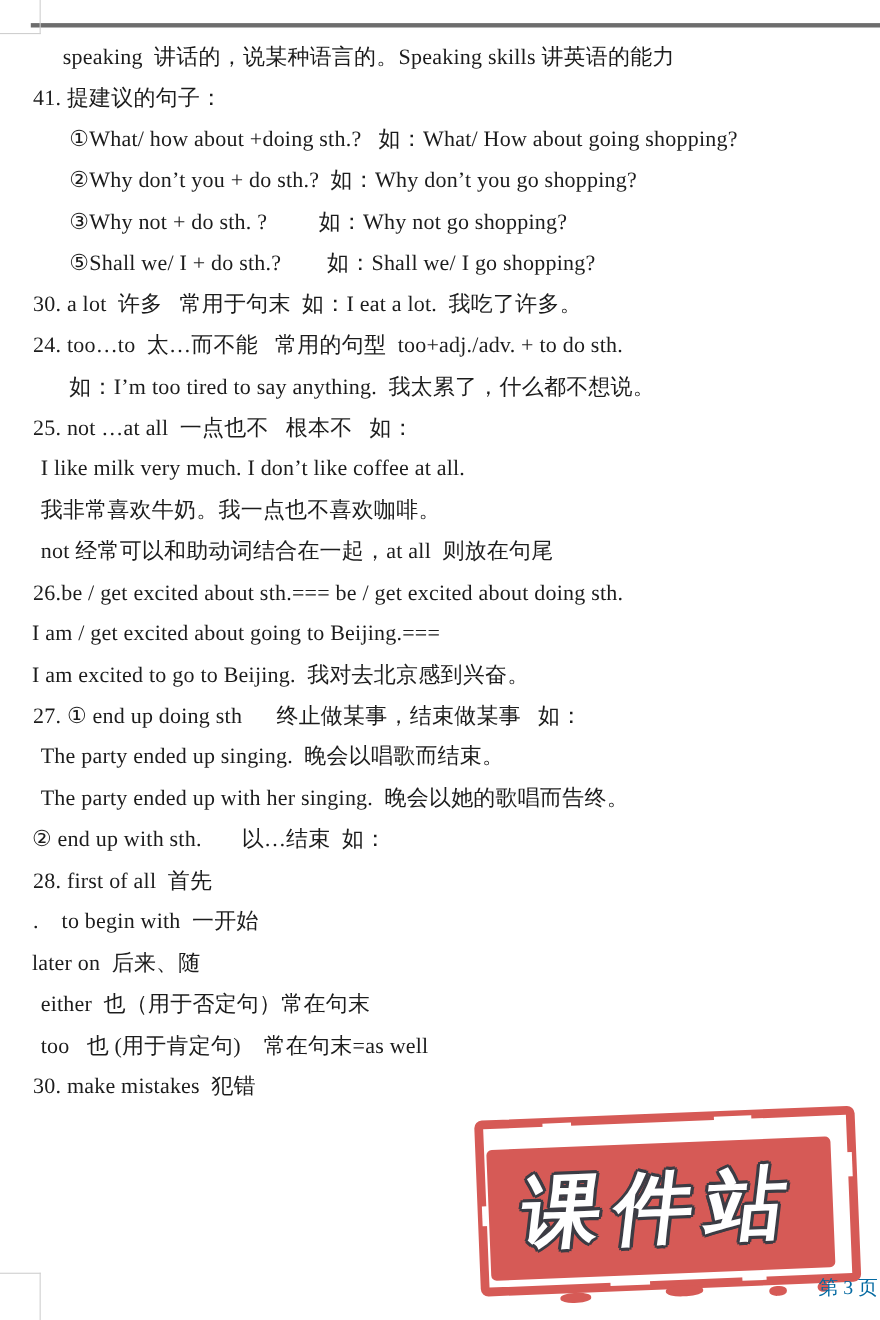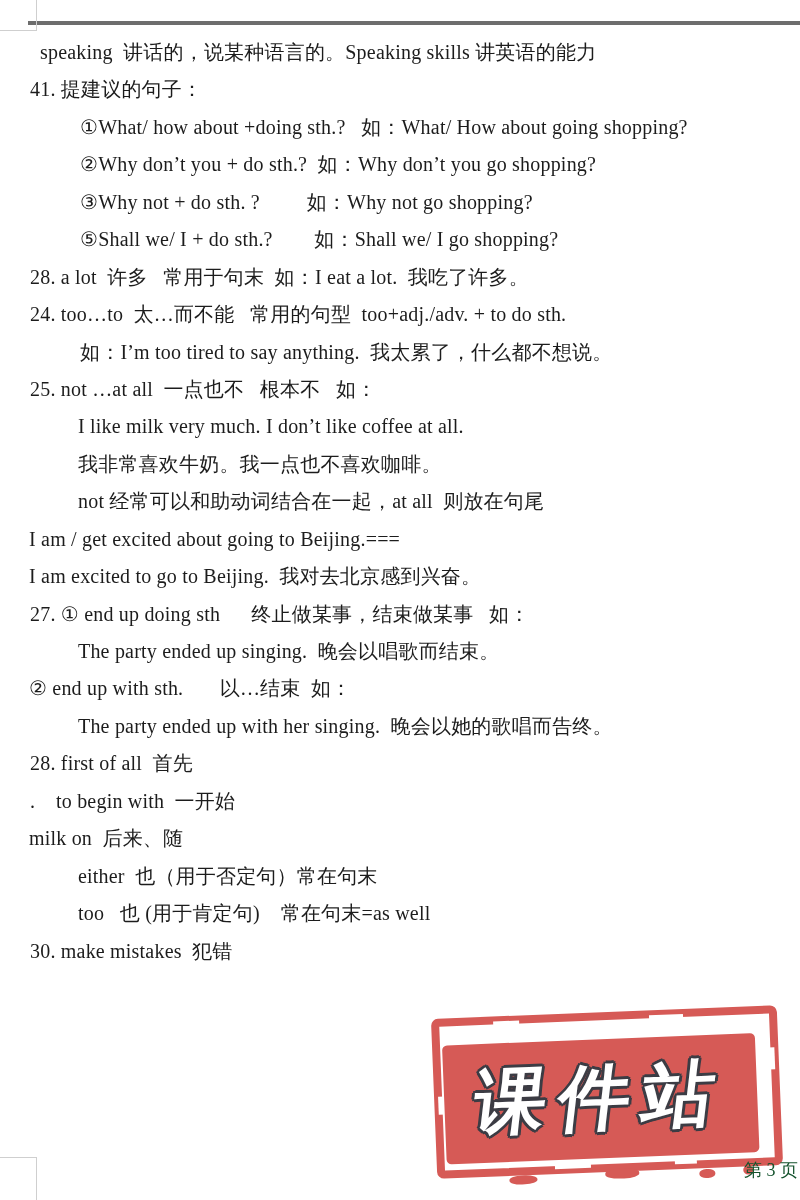--- a/index.html
+++ b/index.html
@@ -25,24 +25,24 @@
 
   
   .content{position:absolute;top:34px;left:0;width:800px;}
   .line{
     height:37.45px;line-height:37.45px;
     font-size:20px;
     white-space:pre;
     letter-spacing:0.2px;
   }
   .i0{padding-left:30px;}
-  .i1{padding-left:40px;}
-  .i2{padding-left:80px;}
+  .i1{padding-left:57px;}
+  .i2{padding-left:63px;}
   .i3{padding-left:29px;}
-  .i4{padding-left:78px;}
+  .i4{padding-left:37px;}
 
   
   .stamp{
     position:absolute;left:434px;top:1012px;width:346px;height:160px;
     transform:rotate(-2.3deg);
     mix-blend-mode:multiply;
     pointer-events:none;
   }
   .stamp-border{
     position:absolute;left:0;top:0;right:0;bottom:0;
@@ -72,57 +72,58 @@
   }
   .splat{position:absolute;background:#d65a56;border-radius:45%;}
   .s1{left:72px;bottom:-9px;width:28px;height:9px;}
   .s2{left:168px;bottom:-7px;width:34px;height:10px;}
   .s3{left:262px;bottom:-10px;width:16px;height:9px;}
   .s4{left:306px;bottom:-8px;width:10px;height:9px;border-radius:50%;}
 
   
   .page-footer{
     position:absolute;left:744px;top:1158px;
-    font-size:18px;color:#14532d;white-space:pre;
+    font-size:18px;color:#0369a1;white-space:pre;
   }
 </style>
 </head>
 <body>
 
 <div>
 
   <div class="header-rule"></div>
   <div class="mark mark-tl-v"></div>
   <div class="mark mark-tl-h"></div>
   <div class="mark mark-bl-v"></div>
   <div class="mark mark-bl-h"></div>
 
   <div class="content">
     <div class="line i1">speaking  讲话的，说某种语言的。Speaking skills 讲英语的能力</div>
     <div class="line i0">41. 提建议的句子：</div>
     <div class="line i2">①What/ how about +doing sth.?   如：What/ How about going shopping?</div>
     <div class="line i2">②Why don’t you + do sth.?  如：Why don’t you go shopping?</div>
     <div class="line i2">③Why not + do sth. ?         如：Why not go shopping?</div>
     <div class="line i2">⑤Shall we/ I + do sth.?        如：Shall we/ I go shopping?</div>
-    <div class="line i0">28. a lot  许多   常用于句末  如：I eat a lot.  我吃了许多。</div>
+    <div class="line i0">30. a lot  许多   常用于句末  如：I eat a lot.  我吃了许多。</div>
     <div class="line i0">24. too…to  太…而不能   常用的句型  too+adj./adv. + to do sth.</div>
     <div class="line i2">如：I’m too tired to say anything.  我太累了，什么都不想说。</div>
     <div class="line i0">25. not …at all  一点也不   根本不   如：</div>
     <div class="line i4">I like milk very much. I don’t like coffee at all.</div>
     <div class="line i4">我非常喜欢牛奶。我一点也不喜欢咖啡。</div>
     <div class="line i4">not 经常可以和助动词结合在一起，at all  则放在句尾</div>
+    <div class="line i0">26.be / get excited about sth.=== be / get excited about doing sth.</div>
     <div class="line i3">I am / get excited about going to Beijing.===</div>
     <div class="line i3">I am excited to go to Beijing.  我对去北京感到兴奋。</div>
     <div class="line i0">27. ① end up doing sth      终止做某事，结束做某事   如：</div>
     <div class="line i4">The party ended up singing.  晚会以唱歌而结束。</div>
+    <div class="line i4">The party ended up with her singing.  晚会以她的歌唱而告终。</div>
     <div class="line i3">② end up with sth.       以…结束  如：</div>
-    <div class="line i4">The party ended up with her singing.  晚会以她的歌唱而告终。</div>
     <div class="line i0">28. first of all  首先</div>
     <div class="line i0">.    to begin with  一开始</div>
-    <div class="line i3">milk on  后来、随</div>
+    <div class="line i3">later on  后来、随</div>
     <div class="line i4">either  也（用于否定句）常在句末</div>
     <div class="line i4">too   也 (用于肯定句)    常在句末=as well</div>
     <div class="line i0">30. make mistakes  犯错</div>
   </div>
 
   <div class="stamp">
     <div class="stamp-border">
       <div class="stamp-gap g1"></div>
       <div class="stamp-gap g2"></div>
       <div class="stamp-gap g3"></div>

